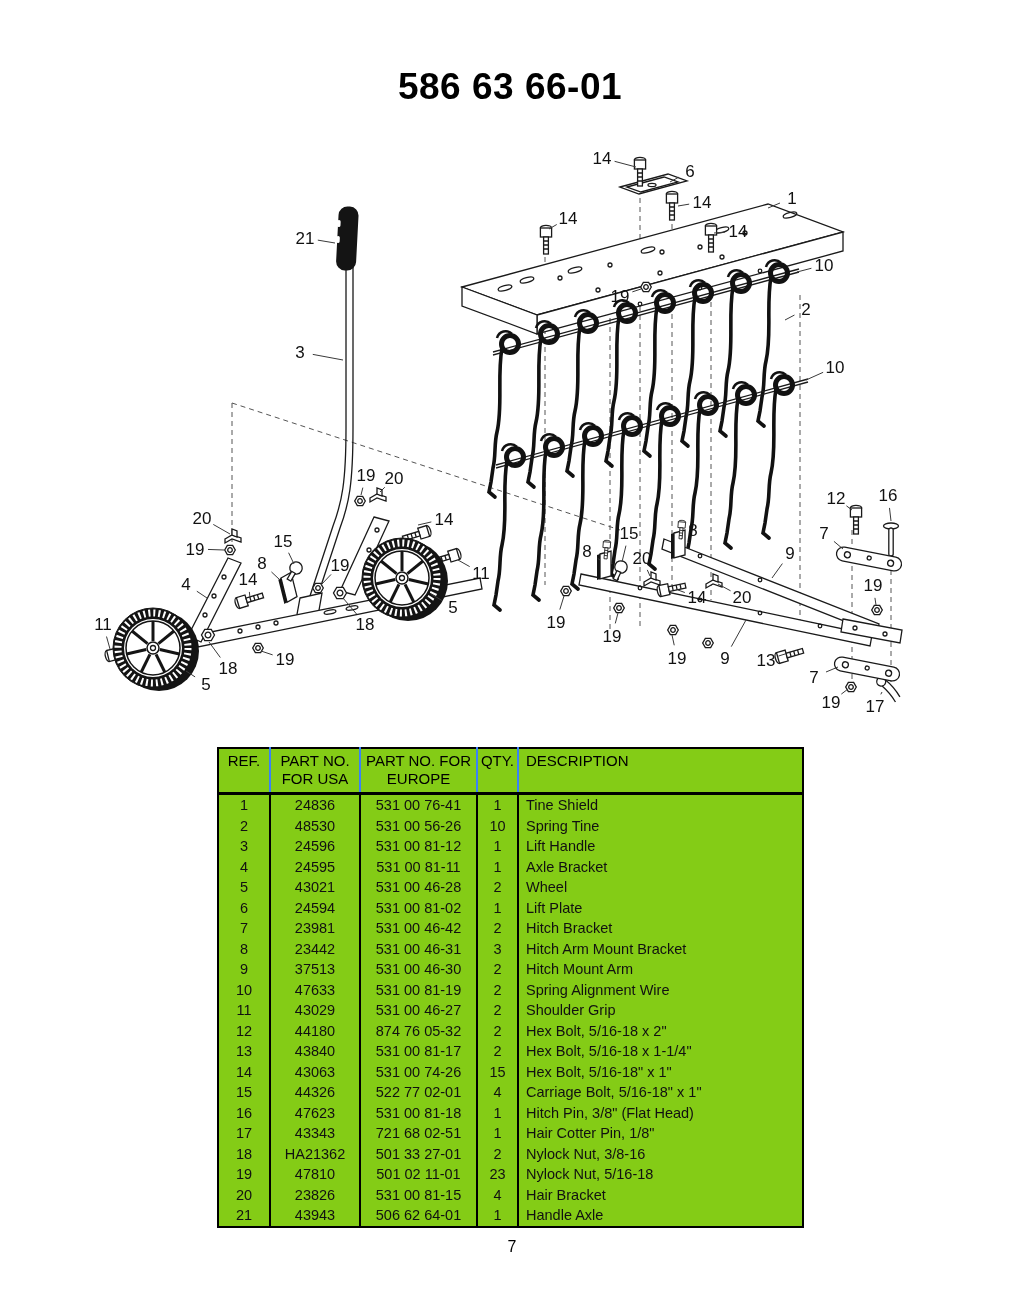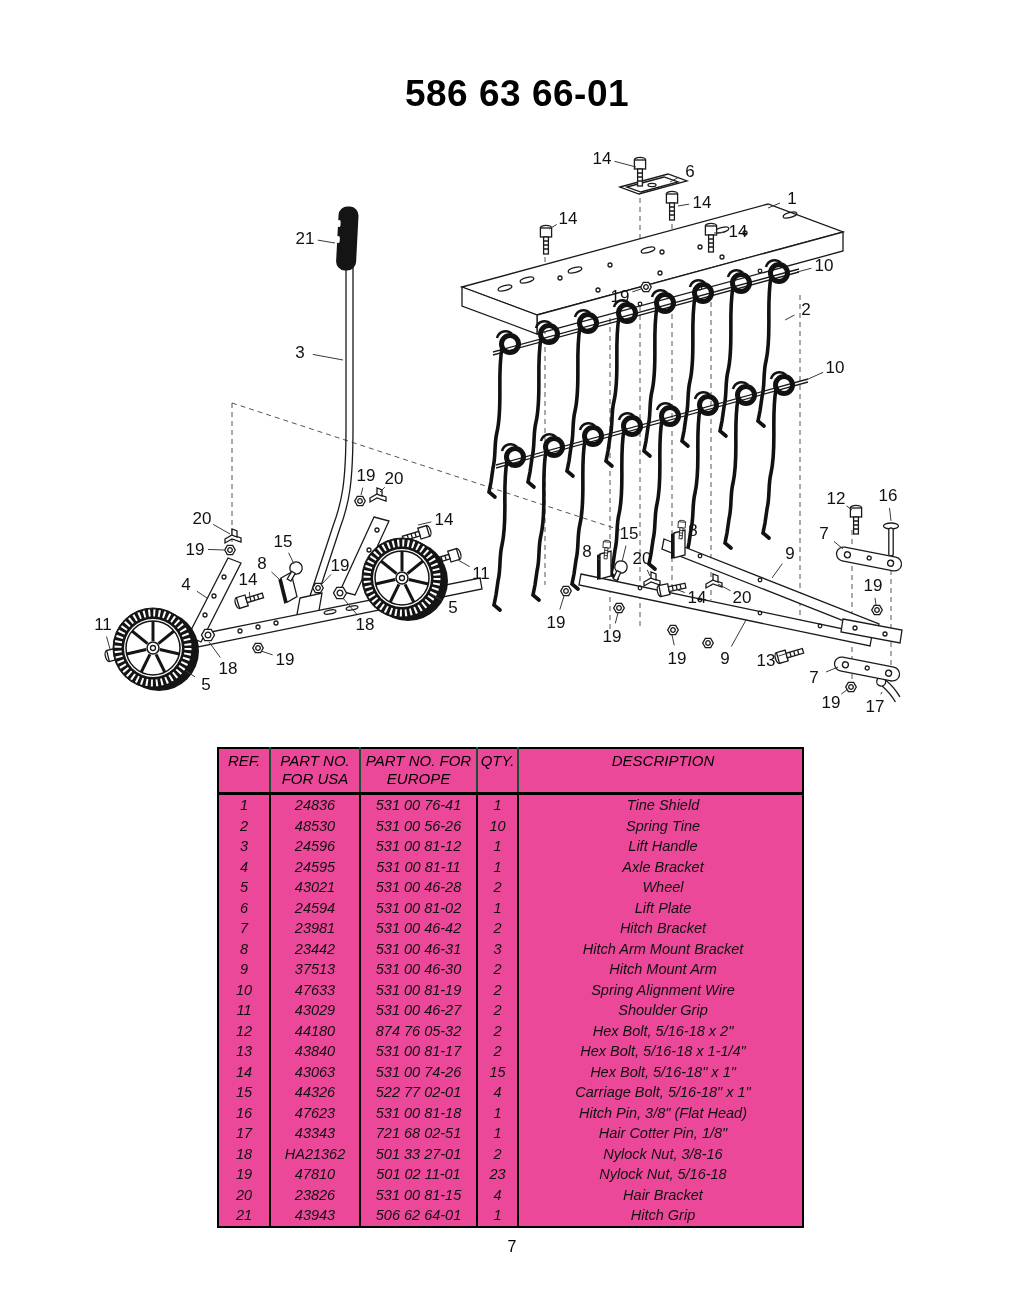--- a/index.html
+++ b/index.html
@@ -3,49 +3,49 @@
 <meta charset="utf-8">
 <style>
   html,body { margin:0; padding:0; }
   body {
     width:1024px; height:1316px; background:#ffffff; position:relative;
     font-family:"Liberation Sans", sans-serif; color:#000;
     overflow:hidden;
   }
   .page-title {
     position:absolute; top:62px; left:0; width:1012px; text-align:center;
-    font-size:37px; font-weight:bold; letter-spacing:0.5px; margin:11px;
+    font-size:37px; font-weight:bold; letter-spacing:0.5px; margin:4px;
   }
   .diagram-svg { position:absolute; top:130px; left:0; }
 
   
   .ln   { fill:none; stroke:#1a1a1a; stroke-width:1.3; }
   .part { fill:#ffffff; stroke:#1a1a1a; stroke-width:1.3; }
   .dash { fill:none; stroke:#555; stroke-width:1; stroke-dasharray:5 4; }
   .leader { stroke:#3a3a3a; stroke-width:1; }
   .callout-text { font-family:"Liberation Sans",sans-serif; font-size:17px; fill:#111; }
 
   
   .table-wrap { position:absolute; top:747px; left:217px; }
   table.parts-table {
     border-collapse:collapse; border:2px solid #000; table-layout:fixed;
-    width:585px; background:#ec4899;font-style:italic;
+    width:585px; background:#84cc16;
   }
   table.parts-table th {
-    border-left:2px solid #14532d; border-bottom:3px solid #000;
+    border-left:2px solid #3b82f6; border-bottom:3px solid #000;
     font-weight:normal; font-size:15px; line-height:18px;
     padding:3px 2px 4px 2px; text-align:center; vertical-align:top;
     white-space:pre-line;
   }
   table.parts-table td {
     border-left:2px solid #000; font-size:14.5px; height:20.5px;
     padding:0 2px; text-align:center; color:#111;
   }
   table.parts-table th:first-child, table.parts-table td:first-child { border-left:none; }
-  table.parts-table th.desc, table.parts-table td.desc { text-align:center; padding-left:7px; }
+  table.parts-table th.desc, table.parts-table td.desc { text-align:left; padding-left:7px; }
   .page-num {
     position:absolute; top:1238px; left:0; width:1024px; text-align:center;
     font-size:16px;
   }
 </style>
 </head>
 <body>
 
 <h1 class="page-title">586 63 66-01</h1>
 
@@ -537,19 +537,19 @@
           <td>23826</td>
           <td>531 00 81-15</td>
           <td>4</td>
           <td class="desc">Hair Bracket</td>
         </tr>
         <tr>
           <td>21</td>
           <td>43943</td>
           <td>506 62 64-01</td>
           <td>1</td>
-          <td class="desc">Hitch Grip</td>
+          <td class="desc">Handle Axle</td>
         </tr>
       </tbody>
   </table>
 </div>
 
 <div class="page-num">7</div>
 
 </body></html>

